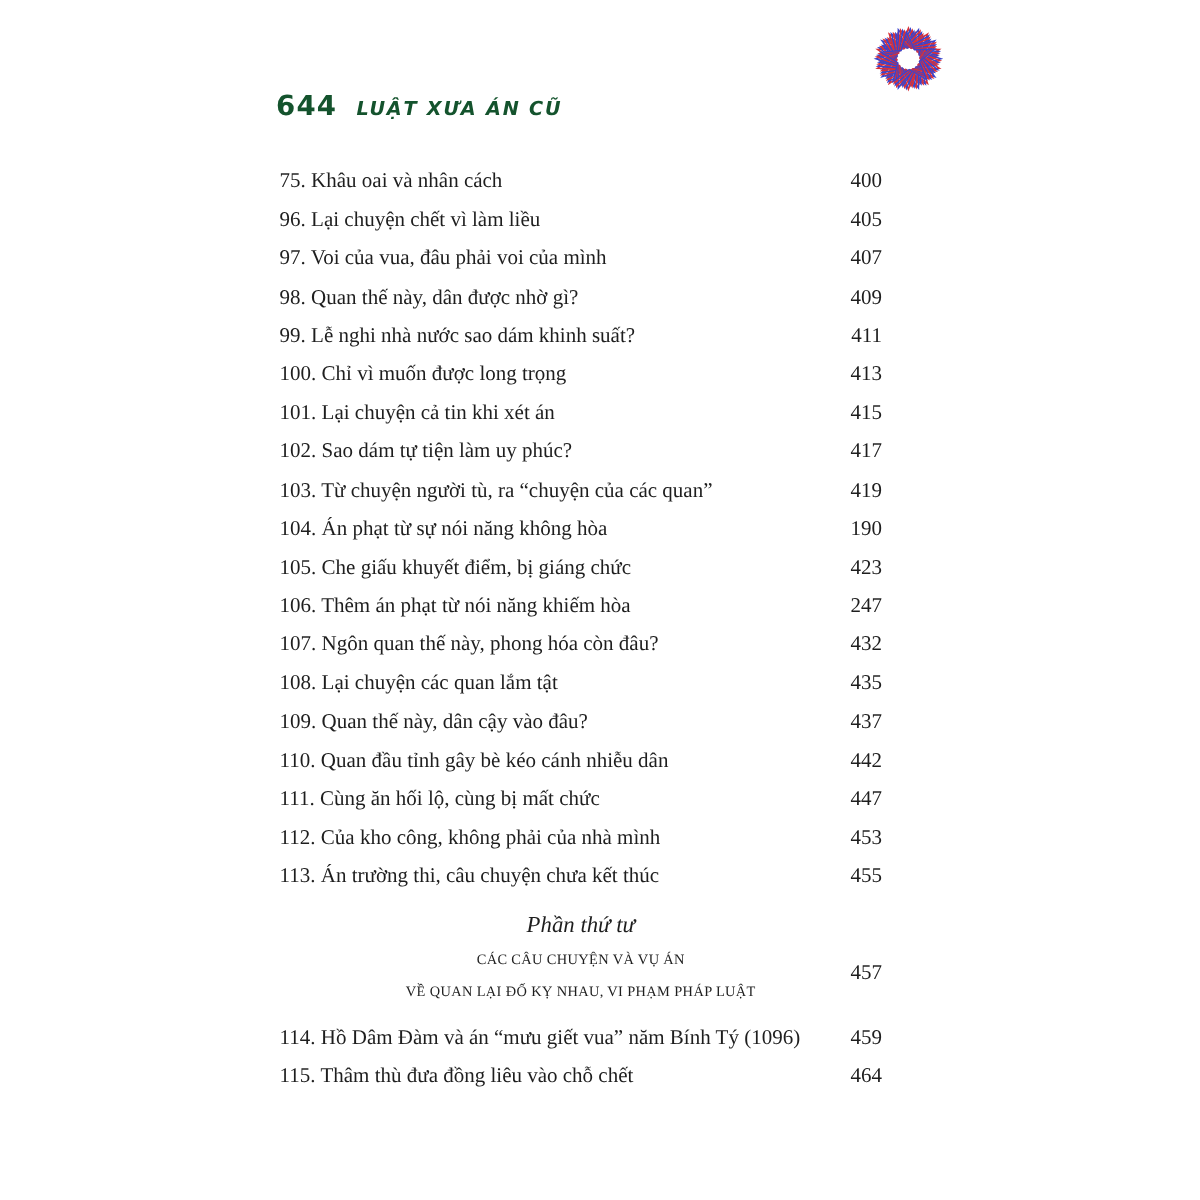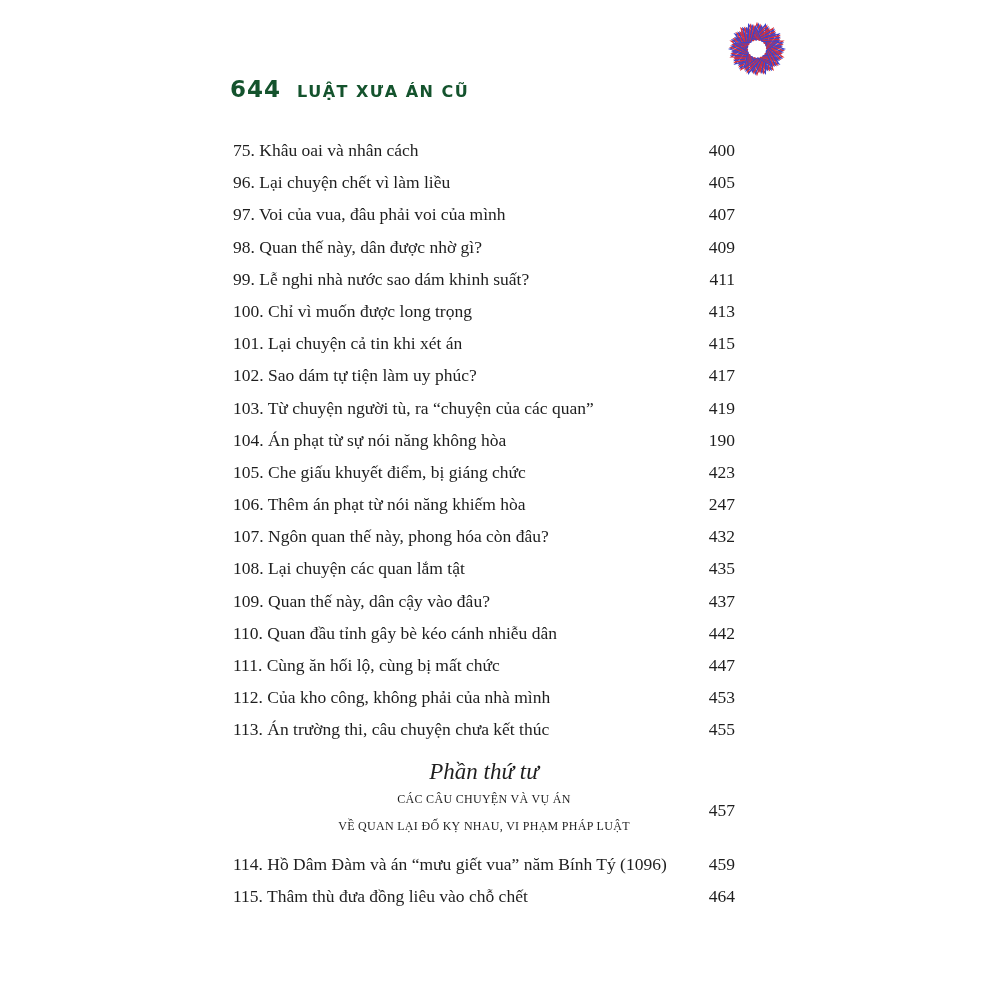--- a/index.html
+++ b/index.html
@@ -13,38 +13,38 @@
   }
 
   
   .header {
     position: absolute; left: 230px; top: 76px;
     display: flex; align-items: baseline; gap: 16px;
     font-family: "DejaVu Sans", sans-serif;
     font-weight: bold; color: #14532d;
   }
   .folio { font-size: 23px; letter-spacing: 1px; }
-  .running-title { font-size: 16px; letter-spacing: 1.5px; }
+  .running-title { font-size: 16px; letter-spacing: 1.5px; font-style: italic; }
 
   
   .logo { position: absolute; left: 719px; top: 13px; }
 
   
   .toc {
     position: absolute; left: 233px; top: 134px; width: 502px;
     font-size: 17.5px;
   }
   .row {
     display: flex; justify-content: space-between; align-items: baseline;
     height: 32.2px; line-height: 32.2px; white-space: nowrap;
   }
   .row .page-num { margin-left: 24px; }
 
   .section { margin-top: 12px; text-align: center; position: relative; }
-  .kicker { font-style: italic; font-size: 23px; line-height: 28px; }
+  .kicker { font-style: italic; font-size: 19px; line-height: 28px; }
   .sec-line { font-size: 12px; line-height: 27px; letter-spacing: 0.3px; }
   .sec-page {
     position: absolute; right: 0; bottom: 16px; line-height: 27px; font-size: 17.5px;
   }
   .toc2 { margin-top: 8px; }
 </style>
 </head>
 <body>
 
 <div class="header">

